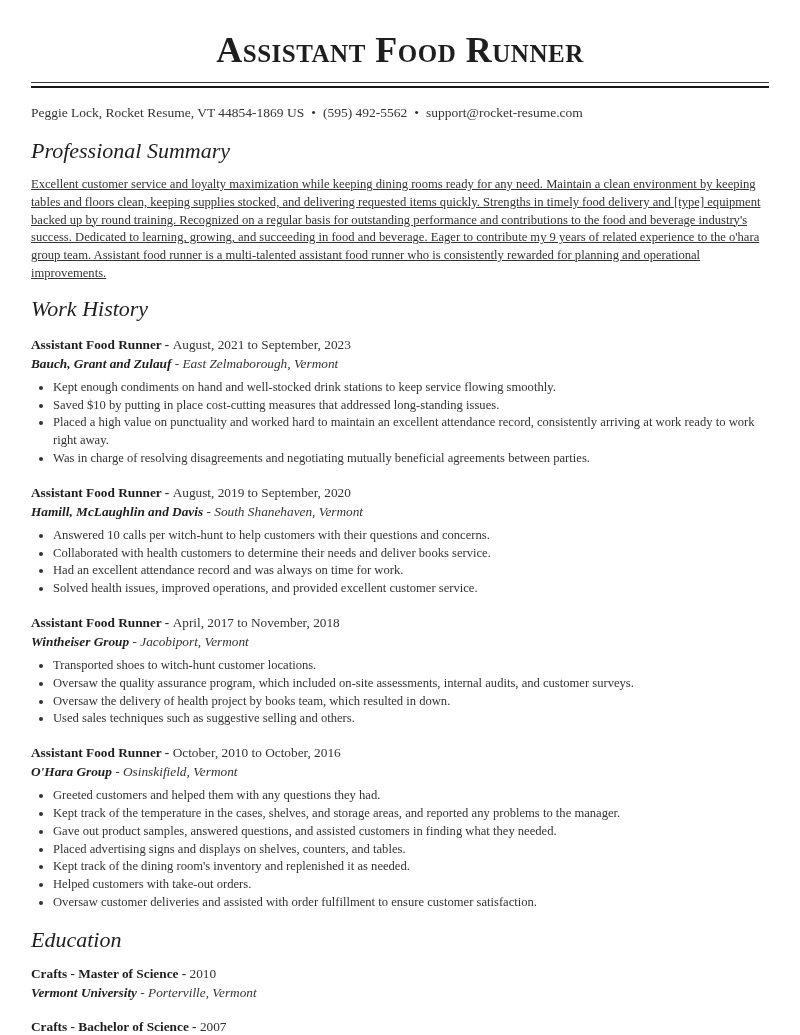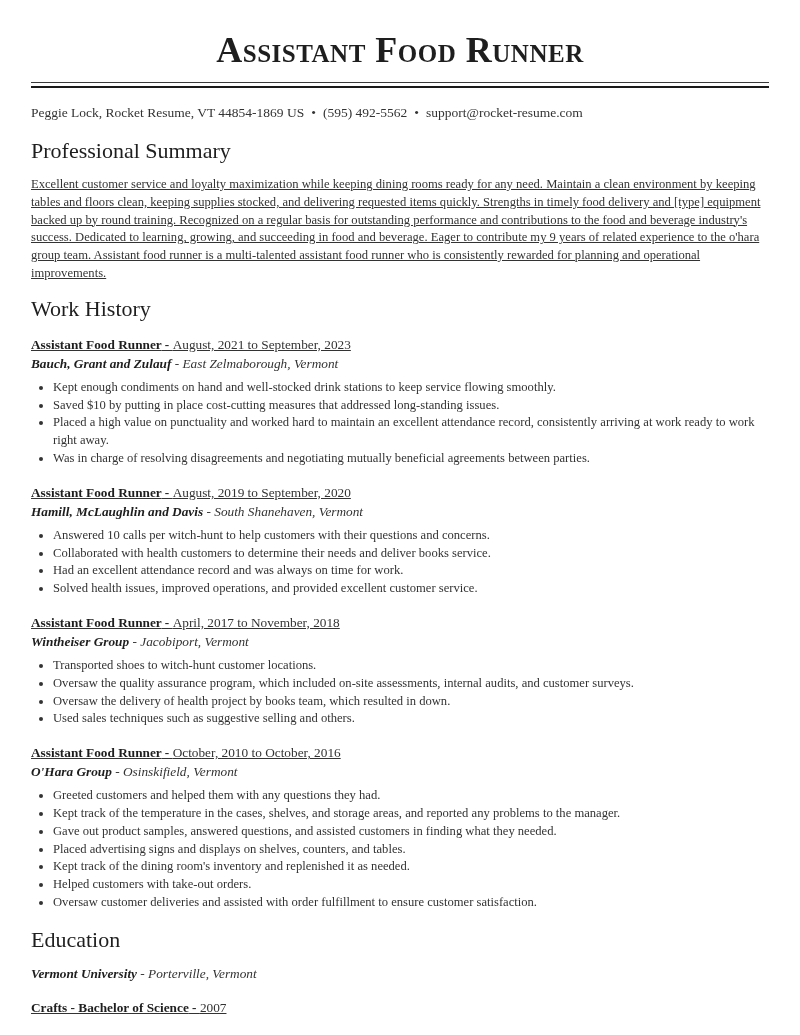--- a/index.html
+++ b/index.html
@@ -17,29 +17,30 @@
     .rule { margin-top: 10px; }
     .rule .thin { height: 1px; background: #3a3a3a; }
     .rule .thick { height: 2px; background: #1a1a1a; margin-top: 3px; }
     .contact {
       font-size: 13.5px; margin-top: 17px; color: #333;
     }
     .contact .sep { margin: 0 7px; }
     h2 {
       font-weight: normal; font-size: 22px; margin: 0; color: #1e1e1e;
       line-height: 28px;
+      font-style: italic;
     }
     .summary-h { margin-top: 16px; }
     .summary {
       font-size: 12.6px; line-height: 17.8px; margin-top: 11px; color: #333; text-decoration: underline;
     }
     .work-h { margin-top: 12px; }
     .job { margin-top: 12px; }
     .job + .job { margin-top: 15px; }
-    .job-line { font-size: 13.3px; line-height: 19px; color: #333; text-decoration: underline; }
+    .job-line { font-size: 13.3px; line-height: 19px; color: #333; }
     .job-line b { color: #1e1e1e; }
     .company-line { font-size: 13.3px; line-height: 19px; font-style: italic; color: #333; }
     .company-line b { color: #1e1e1e; text-align: center; }
     ul { margin: 6px 0 0 0; padding-left: 22px; }
     li { font-size: 12.6px; line-height: 17.8px; color: #333; }
     .edu-h { margin-top: 14px; }
     .edu { margin-top: 10px; }
     .edu + .edu { margin-top: 15px; }
   </style>
 </head>
@@ -103,20 +104,21 @@
       <li>Placed advertising signs and displays on shelves, counters, and tables.</li>
       <li>Kept track of the dining room's inventory and replenished it as needed.</li>
       <li>Helped customers with take-out orders.</li>
       <li>Oversaw customer deliveries and assisted with order fulfillment to ensure customer satisfaction.</li>
     </ul>
   </div>
 
   <h2 class="edu-h">Education</h2>
 
   <div class="edu">
+    <div class="job-line"><b>Crafts - Master of Science</b><b> - </b><span>2010</span></div>
     <div class="company-line"><b>Vermont University</b><span> - </span><span>Porterville, Vermont</span></div>
   </div>
 
   <div class="edu">
     <div class="job-line"><b>Crafts - Bachelor of Science</b><b> - </b><span>2007</span></div>
 
   </div>
 </div>
 
 </body></html>

